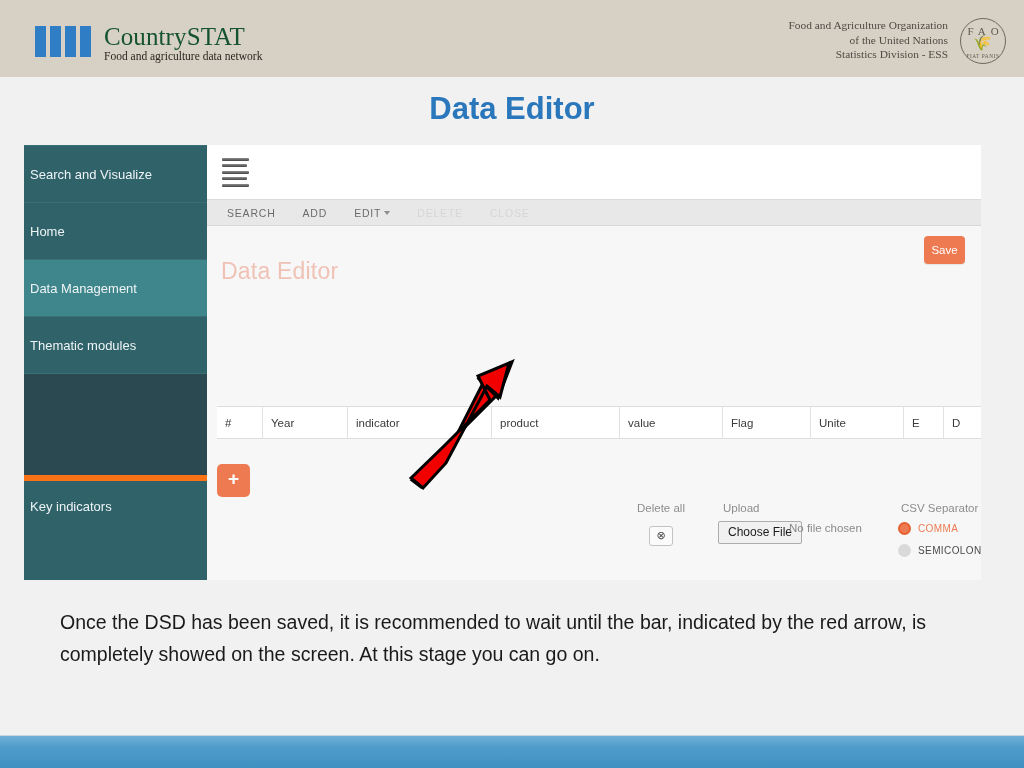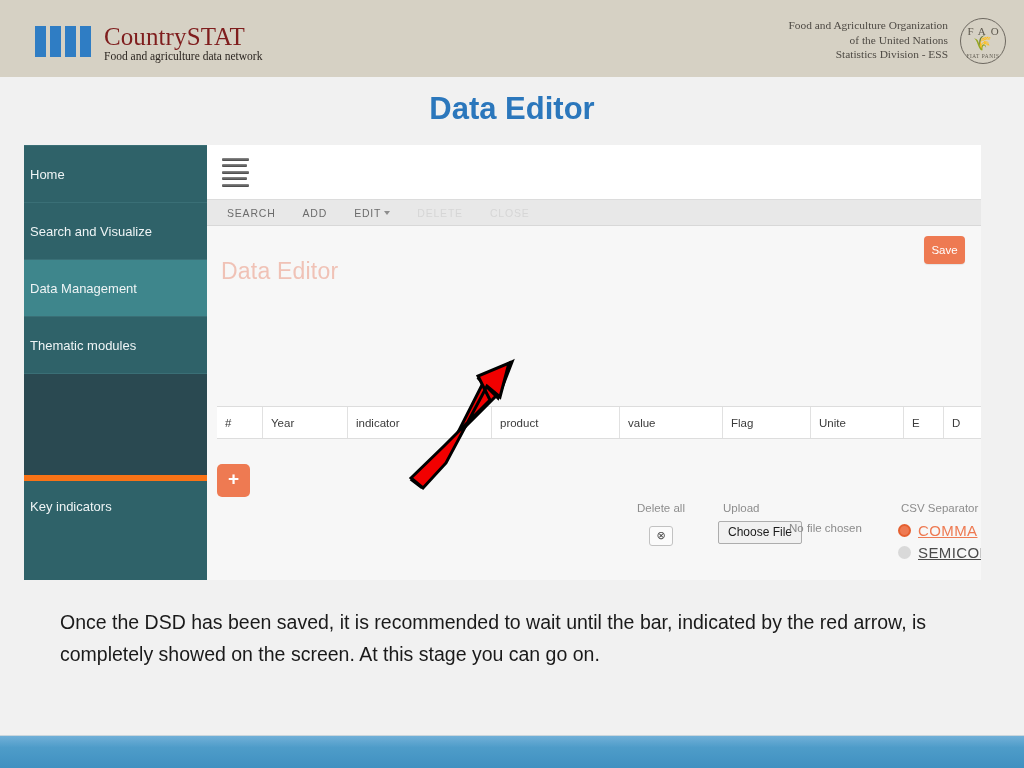--- a/index.html
+++ b/index.html
@@ -38,21 +38,21 @@
     display: block;
     width: 11px; height: 31px;
     background: #2f7dc4;
   }
   .cs-wordmark {
     line-height: 1;
   }
   .cs-title {
     font-family: "Liberation Serif", serif;
     font-size: 25px;
-    color: #7f1d1d;
+    color: #14532d;
     letter-spacing: .1px;
     display: block;
   }
   .cs-sub {
     font-family: "Liberation Serif", serif;
     font-size: 11.5px;
     color: #2b2520;
     display: block;
     margin-top: 2px;
     text-align: center;
@@ -357,21 +357,21 @@
     border-radius: 50%;
     margin-right: 7px;
     flex: none;
   }
   .radio-dot.on {
     background: #ee7a52;
     border: 2.5px solid #e56030;
     box-sizing: border-box;
   }
   .radio-dot.off { background: #d9d9d9; }
-  .radio-text { font-size: 15px; letter-spacing: .4px; text-decoration: underline; }
+  .radio-text { font-size: 10px; letter-spacing: .4px; }
   .radio-comma .radio-text { color: #ee7a52; }
   .radio-semicolon .radio-text { color: #4b4b4b; }
 
   
   .arrow-svg {
     position: absolute;
     left: 0; top: 0;
     width: 1024px; height: 768px;
     pointer-events: none;
   }
@@ -426,24 +426,24 @@
   </div>
 </div>
 
 <div class="slide-title">Data Editor</div>
 
 <div class="shot">
 
   <div class="sidebar">
 
     <div class="sb-item">
+      <span>Search and Visualize</span>
+    </div>
+    <div class="sb-item">
       <span>Home</span>
-    </div>
-    <div class="sb-item">
-      <span>Search and Visualize</span>
     </div>
     <div class="sb-item active">
       <span>Data Management</span>
     </div>
     <div class="sb-item">
       <span>Thematic modules</span>
     </div>
     <div class="sb-gap"></div>
     <div class="sb-item bottom">
       <span>Key indicators</span>

